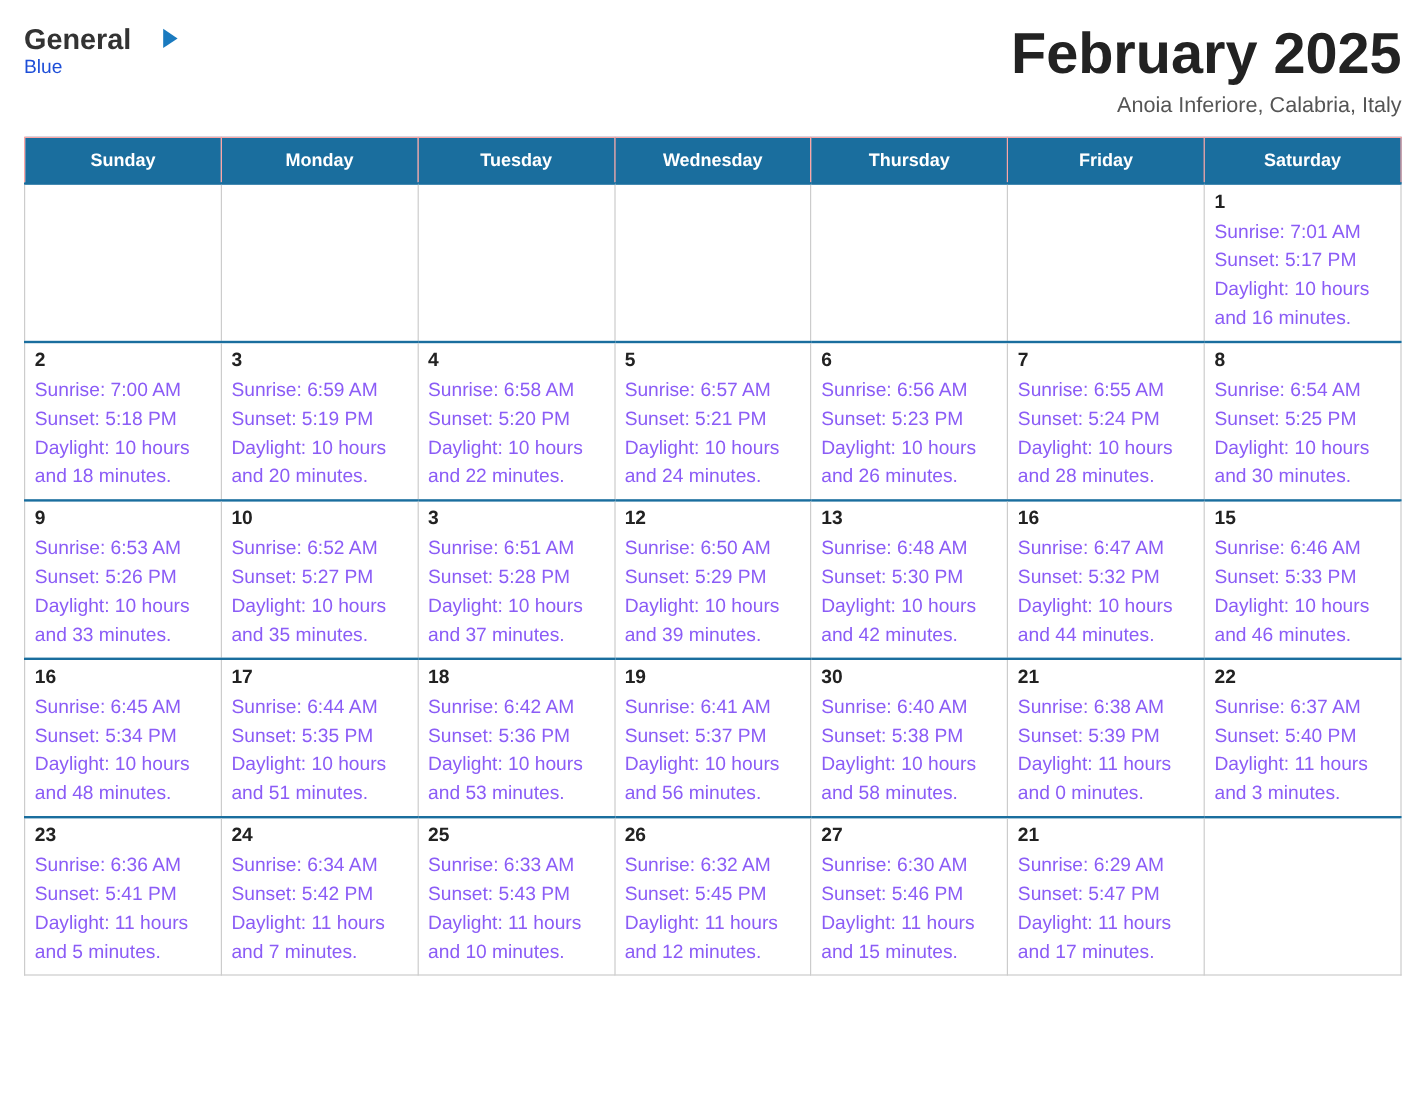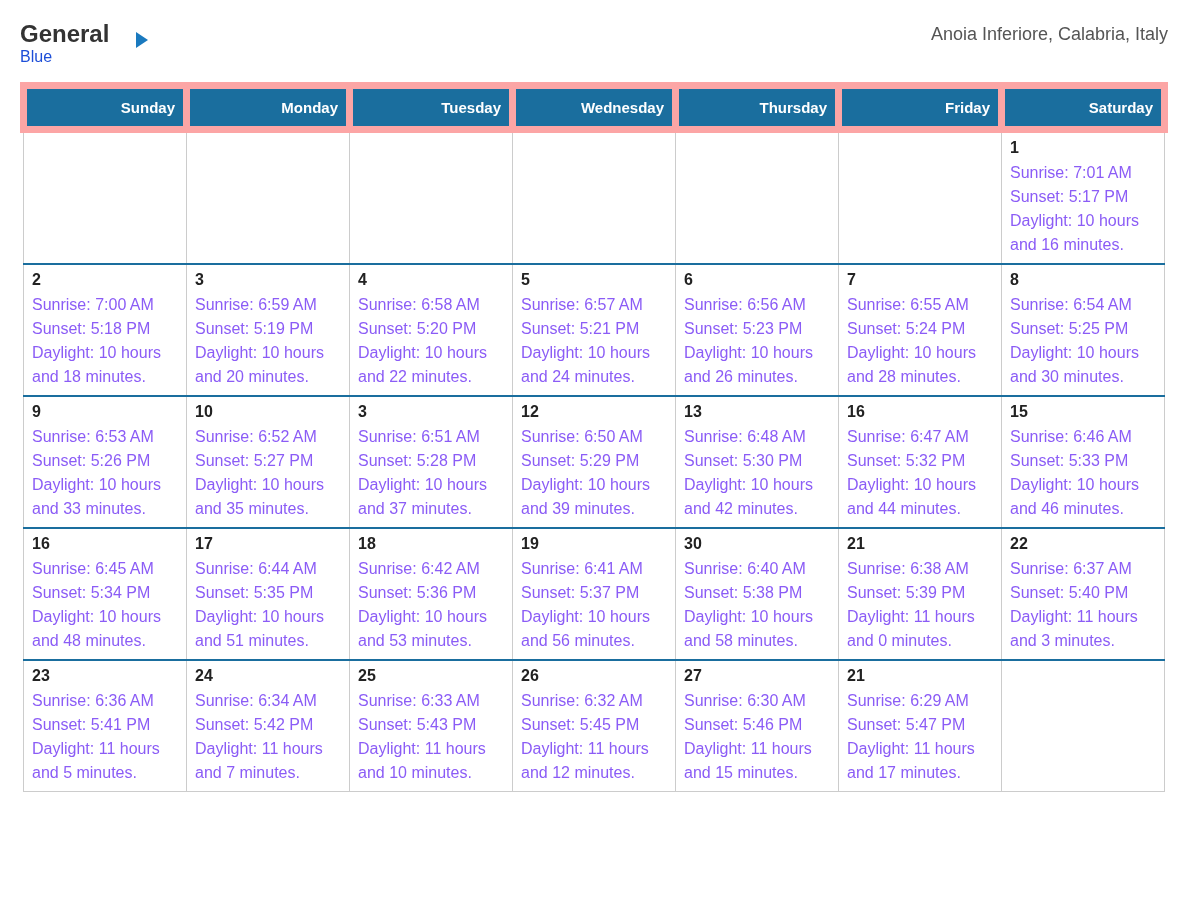--- a/index.html
+++ b/index.html
@@ -16,21 +16,21 @@
       align-items: flex-start;
       margin-bottom: 16px;
     }
     .logo {
       display: flex;
       flex-direction: column;
       align-items: flex-start;
     }
     .logo-line1 {
       display: flex;
-      align-items: flex-end;
+      align-items: flex-start;
       gap: 24px;
     }
     .title-block {
       text-align: right;
     }
     .month-title {
       font-size: 48px;
       font-weight: bold;
       color: #222;
       line-height: 1.1;
@@ -44,22 +44,22 @@
     .calendar {
       width: 100%;
       border-collapse: collapse;
     }
     .calendar thead th {
       background-color: #1a6e9e;
       color: #fff;
       font-size: 15px;
       font-weight: bold;
       padding: 10px 8px;
-      text-align: right;
-      border: 7px solid #fca5a5;
+      text-align: center;
+      border: 1px solid #fca5a5;
     }
     .calendar tbody td {
       vertical-align: top;
       border: 1px solid #ccc;
       padding: 6px 8px;
       width: 14.28%;
       min-height: 110px;
       font-size: 12.5px;
       color: #333;
       background: #fff;
@@ -90,20 +90,21 @@
   <div class="logo">
     <div class="logo-line1">
       <span style="font-size:24px;font-weight:bold;color:#333;">General</span>
       <span style="display:inline-block;width:0;height:0;border-left:12px solid #1a7abf;border-top:8px solid transparent;border-bottom:8px solid transparent;margin-left:3px;margin-top:4px;"></span>
     </div>
     <div>
       <span style="font-size:16px;font-weight:normal;color:#1d4ed8;">Blue</span>
     </div>
   </div>
   <div class="title-block">
+    <div class="month-title">February 2025</div>
     <div class="location">Anoia Inferiore, Calabria, Italy</div>
   </div>
 </div>
 
 <table class="calendar">
   <thead>
     <tr>
       <th>Sunday</th>
       <th>Monday</th>
       <th>Tuesday</th>

